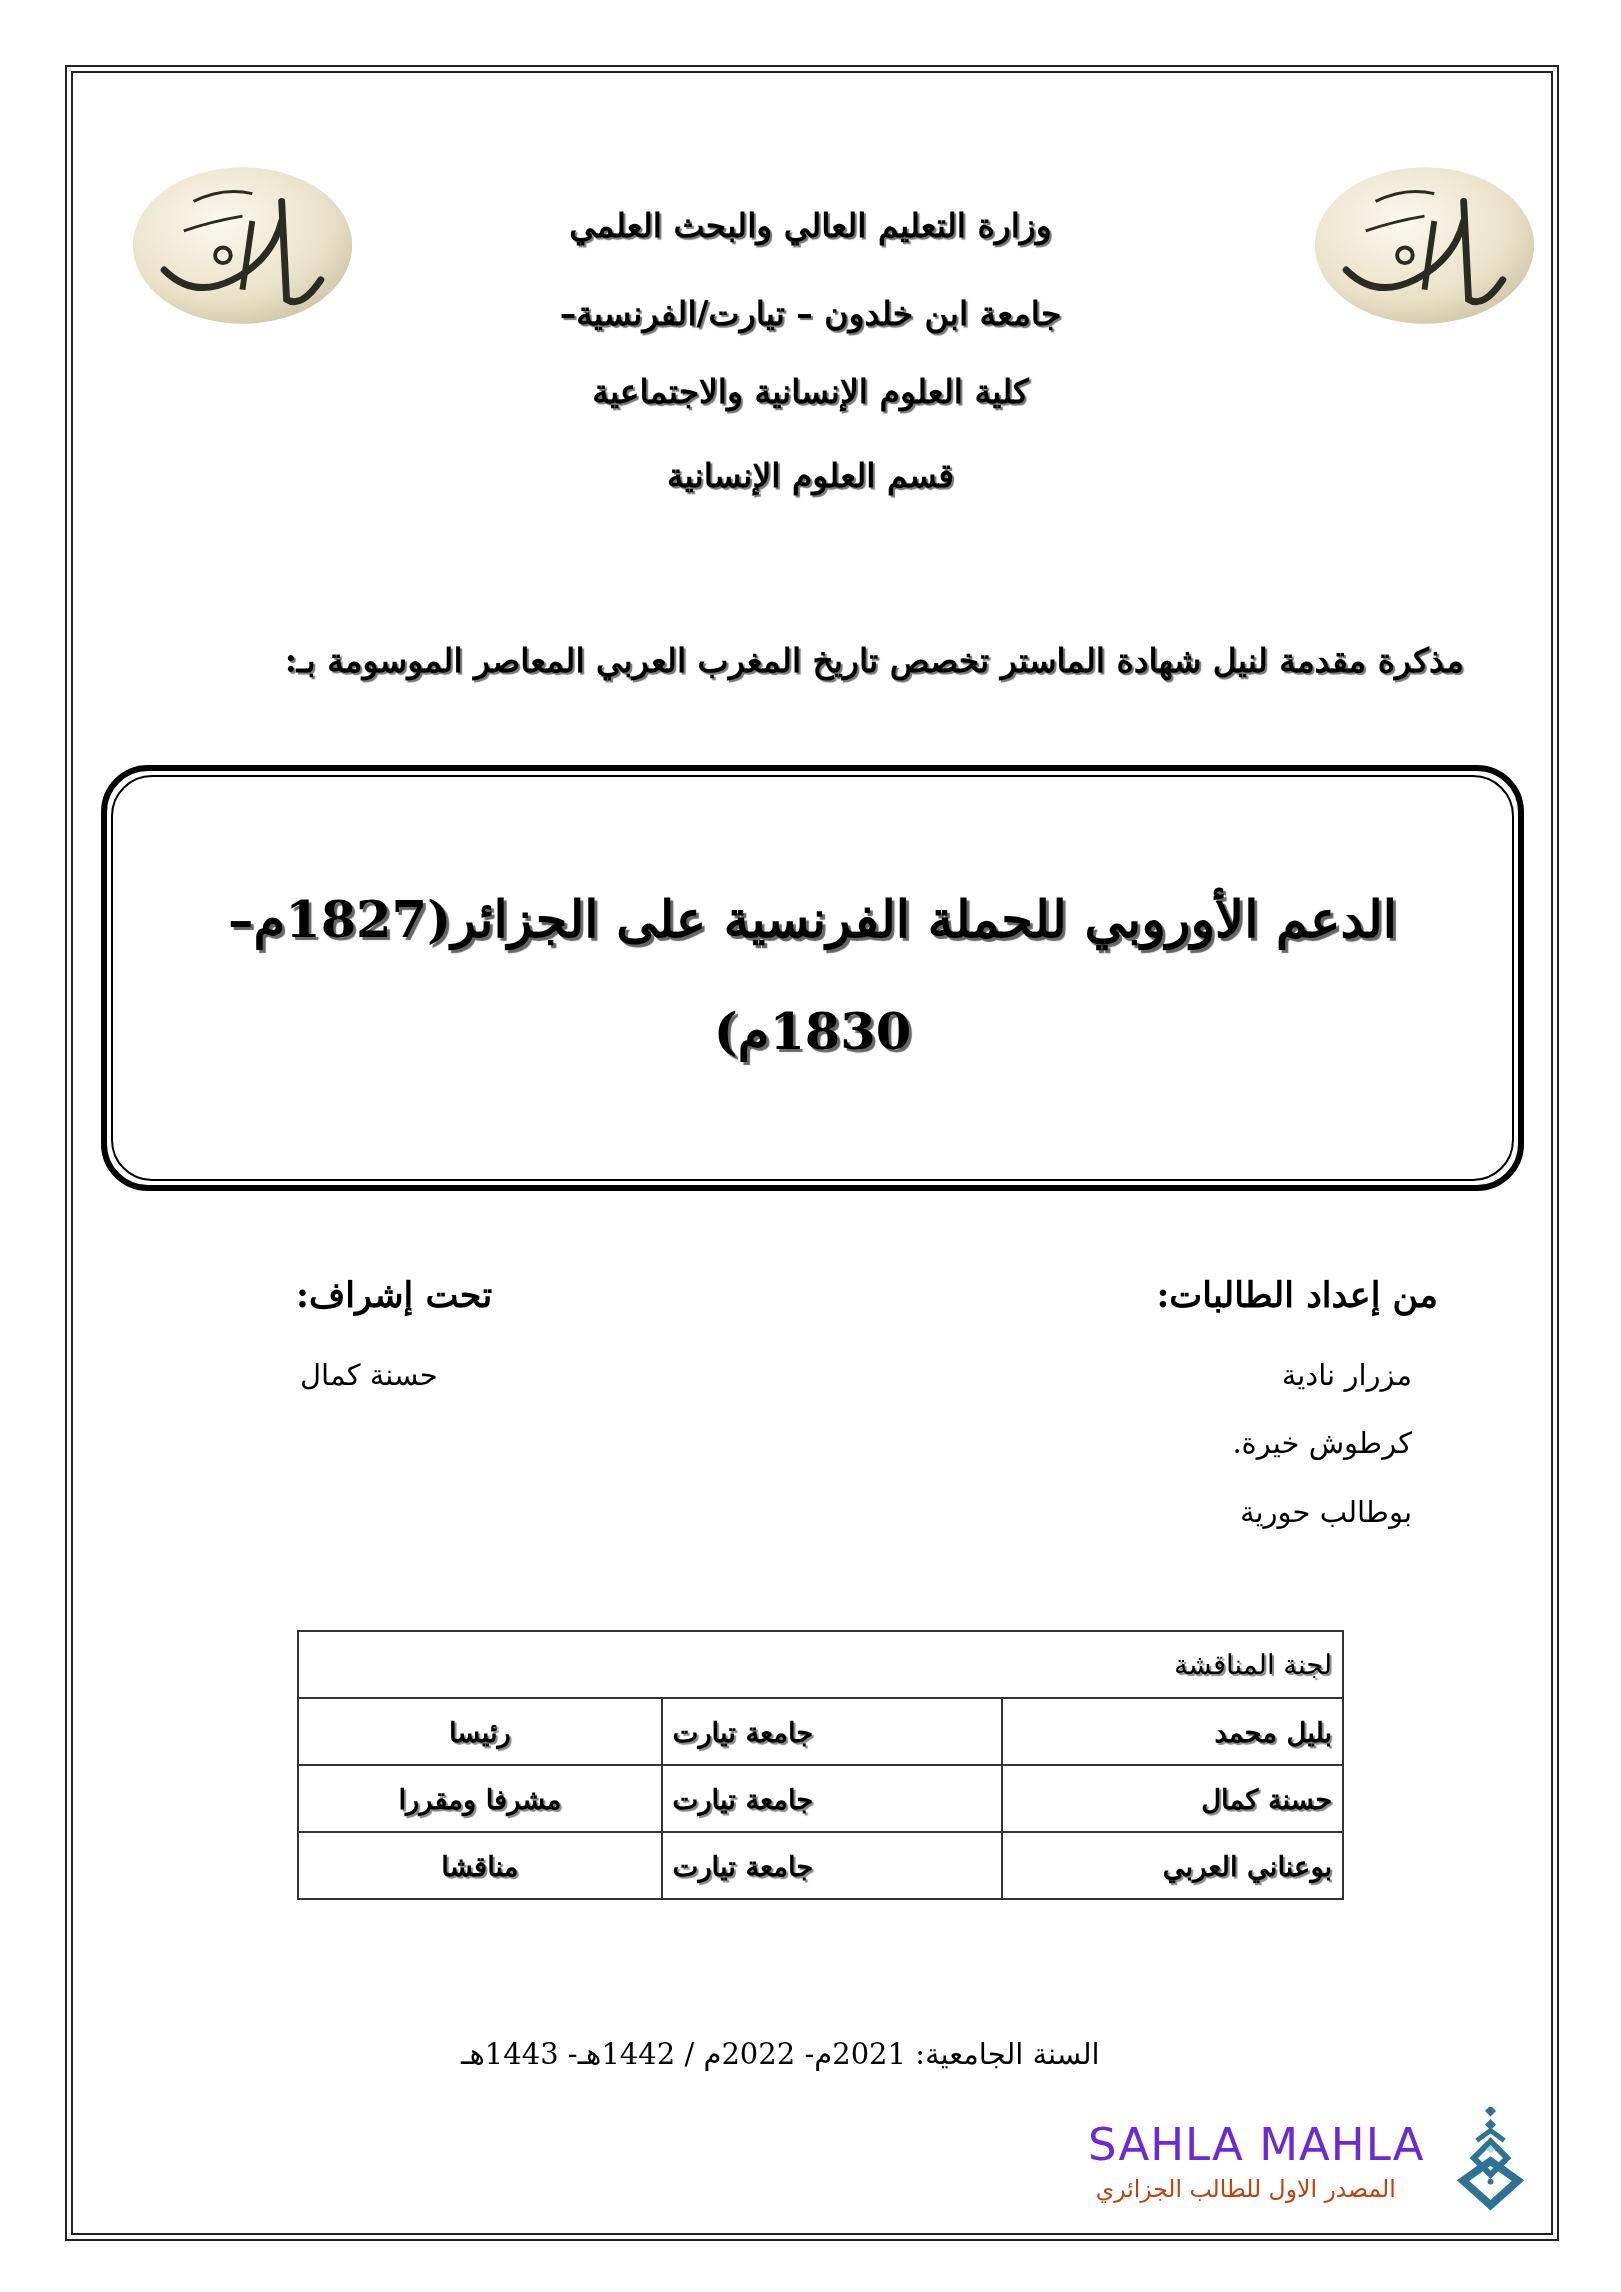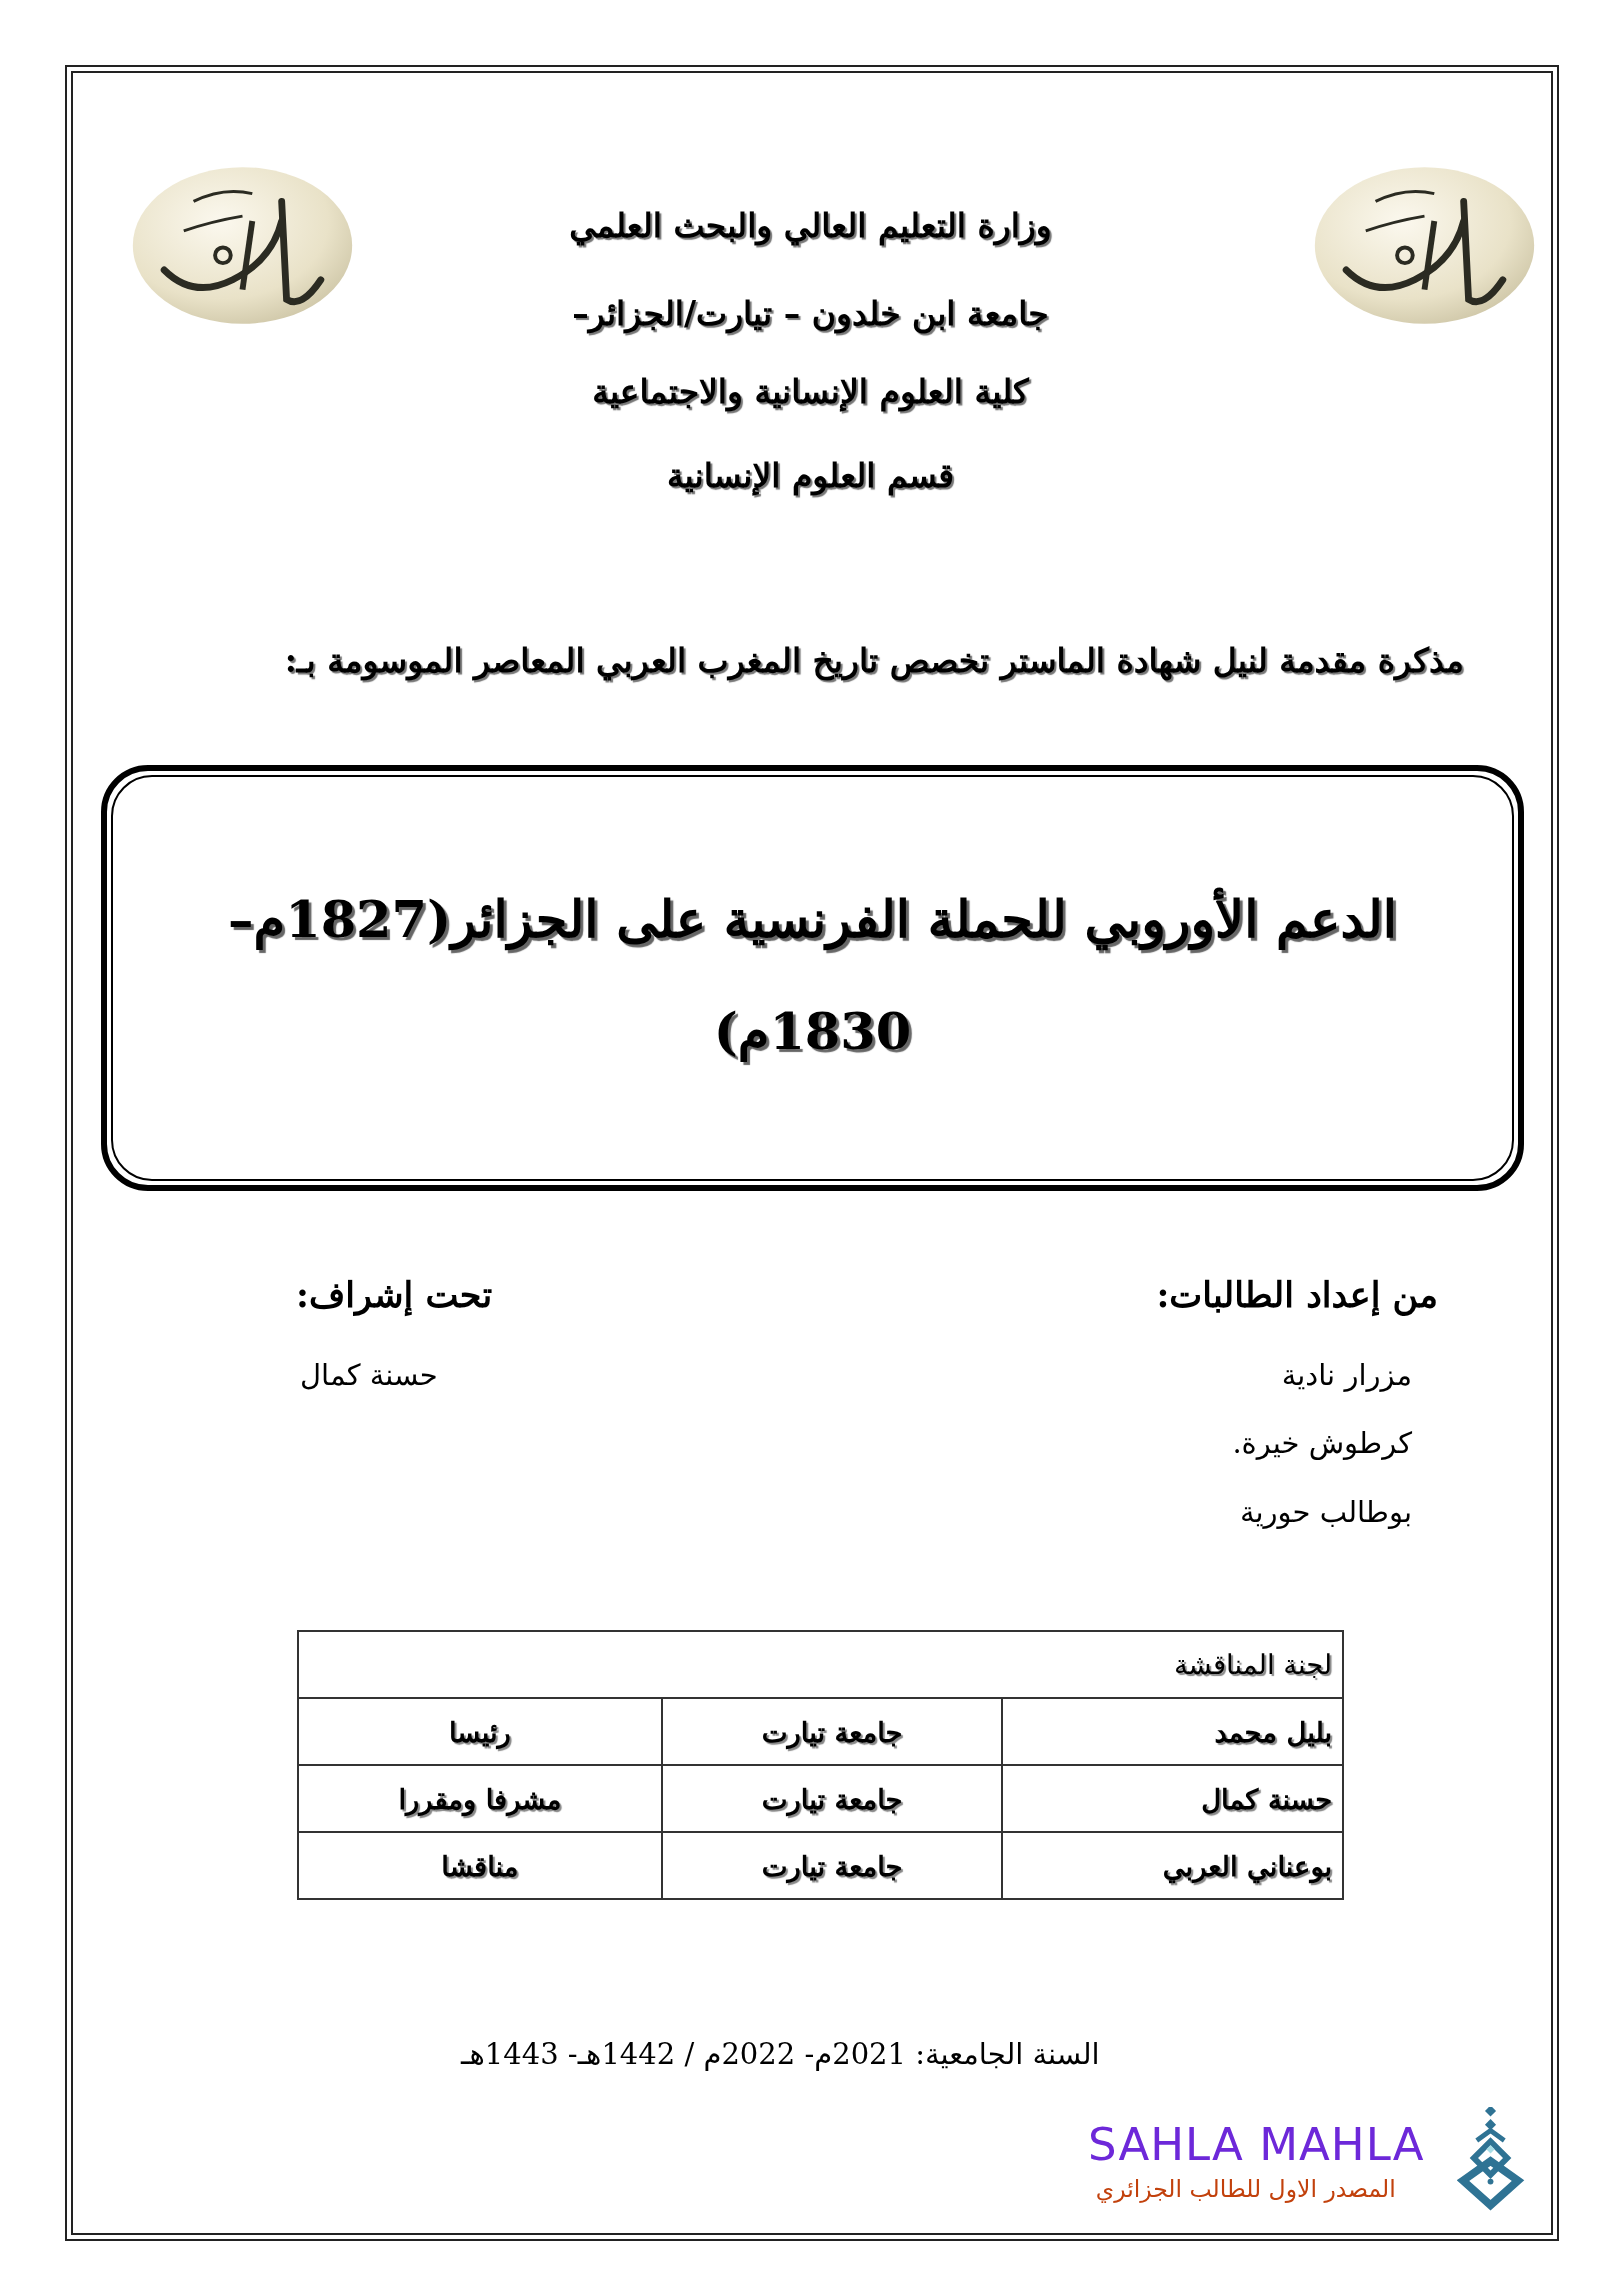--- a/index.html
+++ b/index.html
@@ -53,21 +53,21 @@
 
   table.committee {
     position: absolute; left: 297px; top: 1630px; width: 1047px; border-collapse: collapse;
     direction: rtl; font-weight: bold; font-size: 27.4px;
   }
   table.committee td, table.committee th {
     border: 2px solid #333; height: 65px; padding: 0 9.8px; text-shadow: 2px 2px 1px #888;
   }
   table.committee th { font-weight: normal; text-align: right; }
   td.c-name { width: 319px; text-align: right; }
-  td.c-uni { width: 319px; text-align: center; }
+  td.c-uni { width: 319px; text-align: left; }
   td.c-role { text-align: center; }
 
   .year {
     position: absolute; left: 461px; top: 2037px; direction: rtl; font-size: 29px; white-space: nowrap;
   }
 
   .watermark { position: absolute; left: 1088px; top: 2112px; width: 372px; height: 108px; }
   .wm-text {
     position: absolute; left: 0; top: 5.9px; font-family: "DejaVu Sans", sans-serif;
     font-size: 45px; color: #6d28d9; letter-spacing: 1px; white-space: nowrap;
@@ -116,21 +116,21 @@
     <path d="M160 40 L165 140 Q180 150 200 120" stroke="#2b2b22" stroke-width="7" fill="none" stroke-linecap="round"></path>
     <path d="M130 60 L120 130" stroke="#2b2b22" stroke-width="6" fill="none"></path>
     <path d="M60 70 Q90 60 120 55" stroke="#2b2b22" stroke-width="3" fill="none"></path>
     <circle cx="100" cy="95" r="8" fill="none" stroke="#2b2b22" stroke-width="4"></circle>
     <path d="M70 40 Q100 25 130 32" stroke="#2b2b22" stroke-width="3" fill="none"></path>
   </svg>
 </div>
 
 <div class="center-block">
   <div class="line" style="top:206px">وزارة التعليم العالي والبحث العلمي</div>
-  <div class="line" style="top:294px">جامعة ابن خلدون – تيارت/الجزائر–</div>
+  <div class="line" style="top:294px">جامعة ابن خلدون – تيارت/الفرنسية–</div>
   <div class="line" style="top:372px">كلية العلوم الإنسانية والاجتماعية</div>
   <div class="line" style="top:456px">قسم العلوم الإنسانية</div>
 </div>
 
 <div class="subtitle">مذكرة مقدمة لنيل شهادة الماستر تخصص تاريخ المغرب العربي المعاصر الموسومة بـ:</div>
 
 <div class="title-box">
   <div class="title-box-inner"></div>
   <div class="title-line" style="top:118px">الدعم الأوروبي للحملة الفرنسية على الجزائر(1827م–</div>
   <div class="title-line" style="top:230px">1830م)</div>

